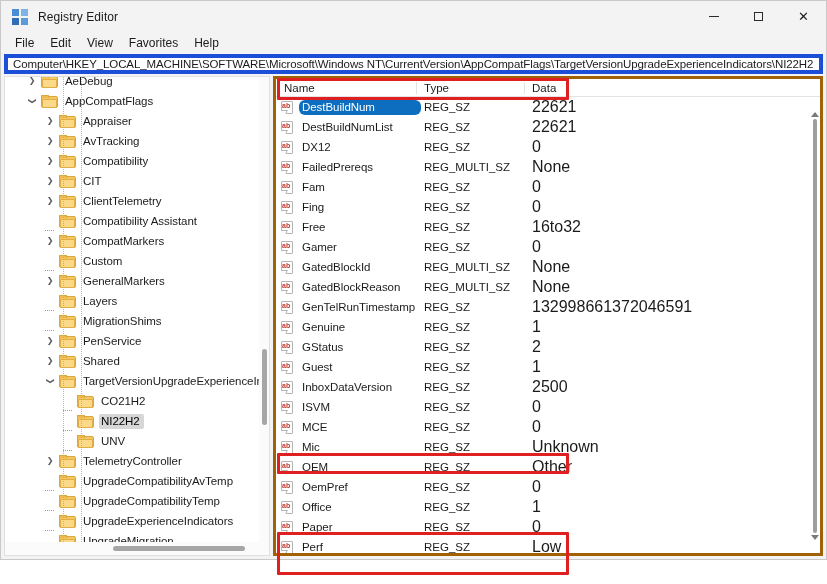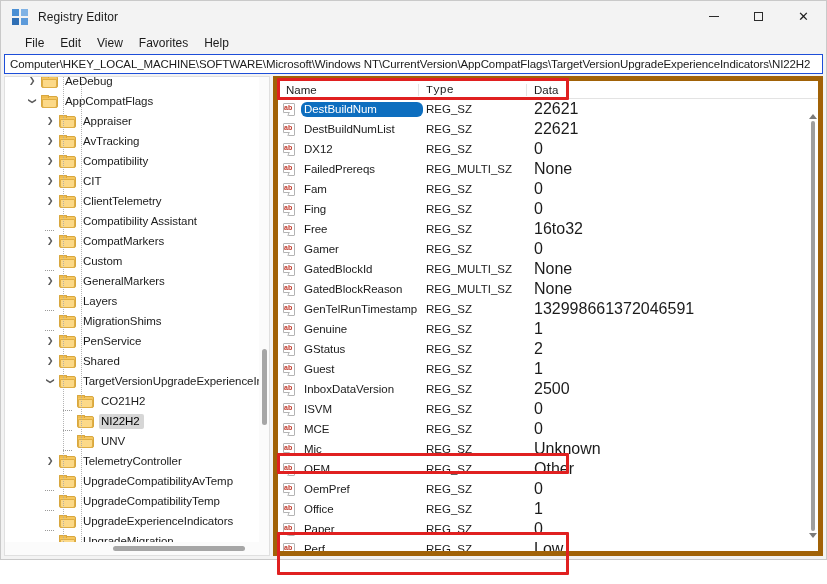--- a/index.html
+++ b/index.html
@@ -44,32 +44,32 @@
     display: flex; align-items: center; justify-content: center;
     color: #1b1b1b;
   }
   .glyph-min { width: 10px; height: 1px; background: #2b2b2b; }
   .glyph-max { width: 9px; height: 9px; border: 1px solid #2b2b2b; }
   .glyph-close { font-size: 13px; line-height: 1; font-family: "Liberation Sans", sans-serif; }
   
   .menubar {
     height: 22px; flex: 0 0 22px;
     display: flex; align-items: center;
-    background: #f3f3f3; padding-left: 16px;
+    background: #f3f3f3; padding-left: 6px;
   }
   .menu-item {
     font-size: 12px; color: #1b1b1b;
     padding: 2px 8px; border-radius: 3px;
   }
   
   .addressbar {
     height: 20px; flex: 0 0 20px;
     margin: 0 3px 0 3px;
     background: #ffffff;
-    border: 1px solid #1d4ed8;
+    border: 4px solid #1d4ed8;
     display: flex; align-items: center;
     padding-left: 5px;
     overflow: hidden;
   }
   .address-text {
     font-size: 11.5px; color: #1b1b1b; white-space: nowrap;
     letter-spacing: -0.1px;
   }
   
   .body {
@@ -162,40 +162,40 @@
   }
   .tree-hthumb {
     position: absolute; top: 4px; height: 5px;
     left: 108px; width: 132px;
     background: #a6a6a6; border-radius: 3px;
   }
   .splitter { width: 3px; flex: 0 0 3px; background: #f3f3f3; }
   
   .list-pane {
     flex: 1 1 auto; background: #ffffff;
-    border: 5px solid #a16207;
+    border: 3px solid #a16207;
     position: relative; overflow: hidden;
     min-width: 0;
   }
   .list-header {
     height: 18px; display: flex; align-items: center;
     background: #ffffff; border-bottom: 1px solid #e3e3e3;
     position: relative;
   }
   .hcell {
     font-size: 11.5px; color: #1b1b1b;
     padding-left: 8px; position: relative; height: 18px;
     display: flex; align-items: center;
   }
   .hcell + .hcell::before {
     content: ""; position: absolute; left: 0; top: 3px; bottom: 3px;
     width: 1px; background: #e3e3e3;
   }
   .hc-name { width: 140px; flex: 0 0 140px; }
-  .hc-type { width: 108px; flex: 0 0 108px; font-family: Liberation Mono, monospace; }
+  .hc-type { width: 108px; flex: 0 0 108px; }
   .hc-data { flex: 1 1 auto; }
   .rows-area {
     position: absolute; left: 0; top: 18px; right: 0; bottom: 0;
     overflow: hidden;
   }
   .row {
     height: 20px; display: flex; align-items: center;
     white-space: nowrap;
   }
   .cell-name {

